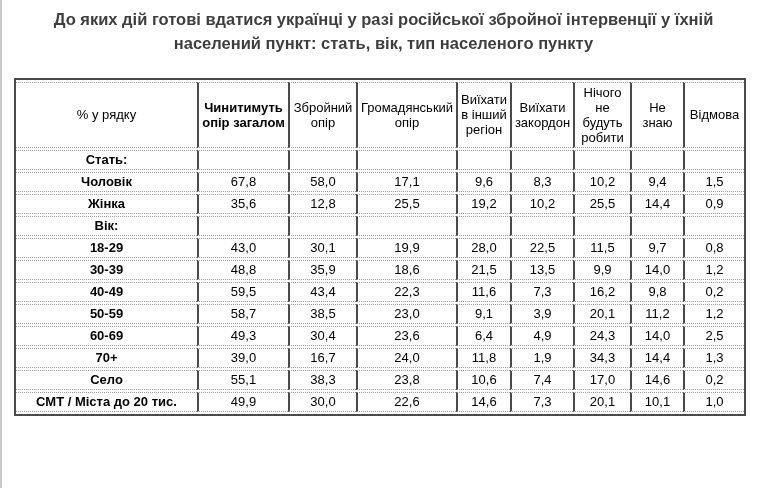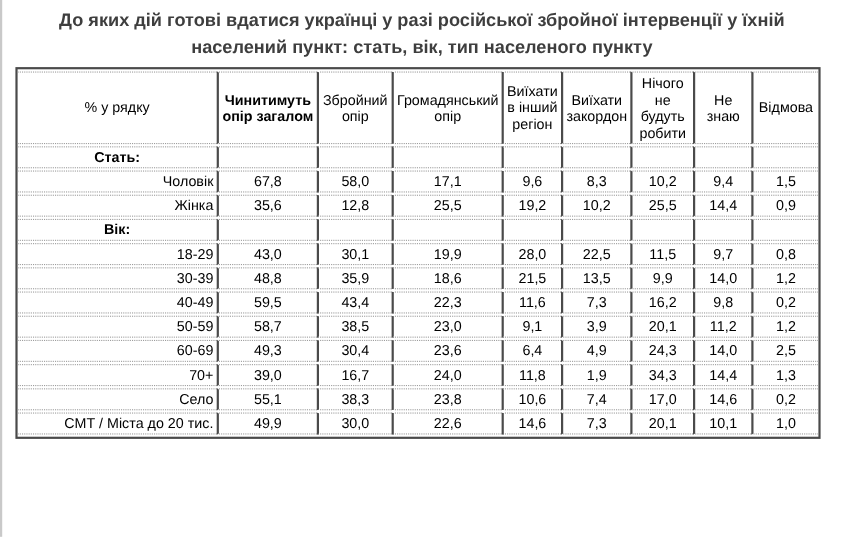--- a/index.html
+++ b/index.html
@@ -7,21 +7,21 @@
   body {
     width: 765px;
     height: 488px;
     background: #ffffff;
     border-left: 2px solid #c9c9c9;
     font-family: "Liberation Sans", "DejaVu Sans", sans-serif;
     overflow: hidden;
   }
   .title {
     margin: 0 auto;
-    padding: 8px 10px 5px;
+    padding: 8px 10px 22px;
     max-width: 700px;
     font-size: 16.5px;
     line-height: 1.45;
     font-weight: 700;
     color: #3e3e3e;
     text-align: center;
   }
   table.survey {
     margin-left: 12px;
     width: 732px;
@@ -57,21 +57,21 @@
     text-align: center;
     vertical-align: middle;
     height: 62px;
     white-space: normal;
     line-height: 15px;
     padding: 2px 1px;
   }
   thead th.emph { font-weight: 700; margin-left: 15px; }
   tbody td { height: 20px; }
   td.section-label { font-weight: 700; text-align: center; }
-  td.row-label { text-align: right; }
+  td.row-label { text-align: center; font-weight: bold; }
   td.num { text-align: center; }
 </style>
 </head>
 <body>
 
 <h1 class="title">До яких дій готові вдатися українці у разі російської збройної інтервенції у їхній населений пункт: стать, вік, тип населеного пункту</h1>
 
 <table class="survey">
   <colgroup>
     <col class="c0">

